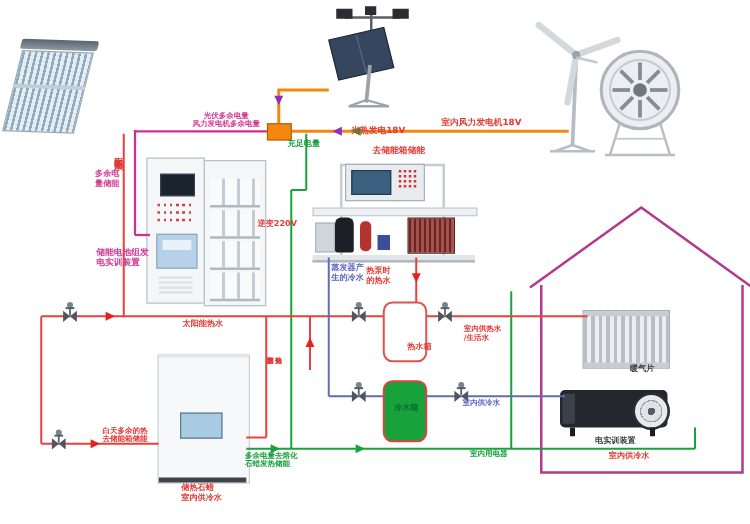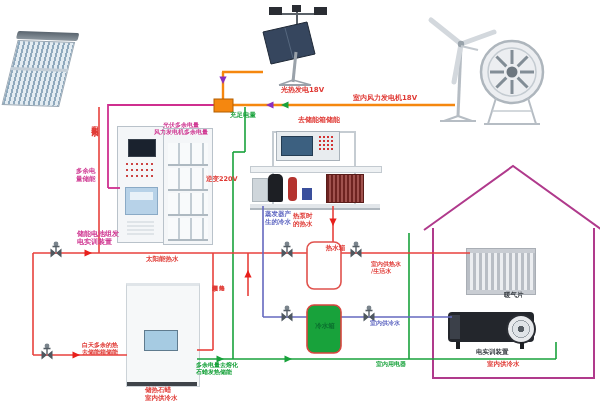--- a/index.html
+++ b/index.html
@@ -1,19 +1,19 @@
 <!DOCTYPE html>
 <html><head>
 <meta charset="utf-8">
 <style>
   html,body{margin:0;padding:0;background:#fff;}
   #stage{position:relative;width:600px;height:419px;background:#ffffff;overflow:hidden;
          font-family:"DejaVu Sans",sans-serif;}
   .lbl{position:absolute;line-height:1.2;white-space:pre-line;font-weight:bold;}
-  .red{color:#e03a35;} .mag{color:#d03a93;margin-top:32px;} .grn{color:#18a23b;}
+  .red{color:#e03a35;} .mag{color:#d03a93;} .grn{color:#18a23b;}
   .blu{color:#5b63c0;} .dkg{color:#0a6e2e;} .drk{color:#3a3f45;text-align:center;}
   .f6{font-size:6px;} .f65{font-size:6.5px;} .f7{font-size:7px;} .f55{font-size:5.5px;}
   .vert{writing-mode:vertical-lr;letter-spacing:1px;}
   .ctr{text-align:center;}
   .abs{position:absolute;}
   svg{position:absolute;left:0;top:0;}
   
   .solar{left:10px;top:32px;width:58px;height:78px;transform:skewX(-12deg) rotate(2deg);}
   .solar .mani{position:absolute;left:-2px;top:0;right:-2px;height:8px;background:linear-gradient(#59646e,#8d979f);border-radius:2px;}
   .solar .tubes{position:absolute;left:0;top:9px;right:0;bottom:4px;border:1px solid #9aa8b4;
@@ -235,41 +235,41 @@
 
     <use href="#valve" x="56" y="253"></use>
     <use href="#valve" x="287" y="253"></use>
     <use href="#valve" x="356" y="253"></use>
     <use href="#valve" x="47" y="355"></use>
     <use href="#valve" x="287" y="317"></use>
     <use href="#valve" x="369" y="317"></use>
   </svg>
 
   <div class="lbl red f7 vert" style="left:90px;top:120px">太阳能热水</div>
-  <div class="lbl red f7" style="left:281px;top:86px">光热发电18V</div>
+  <div class="lbl red f7" style="left:281px;top:100px">光热发电18V</div>
   <div class="lbl red f7" style="left:353px;top:94px">室内风力发电机18V</div>
   <div class="lbl mag f6 ctr" style="left:150px;top:89px;width:62px">光伏多余电量
 风力发电机多余电量</div>
   <div class="lbl mag f65" style="left:76px;top:136px">多余电
 量储能</div>
   <div class="lbl grn f65" style="left:230px;top:112px">充足电量</div>
   <div class="lbl red f65" style="left:206px;top:176px">逆变220V</div>
   <div class="lbl mag f7" style="left:77px;top:198px">储能电池组发
 电实训装置</div>
   <div class="lbl red f7" style="left:298px;top:116px">去储能箱储能</div>
   <div class="lbl blu f65" style="left:265px;top:211px">蒸发器产
 生的冷水</div>
   <div class="lbl red f65" style="left:293px;top:213px">热泵时
 的热水</div>
   <div class="lbl red f65" style="left:146px;top:256px">太阳能热水</div>
   <div class="lbl red f6" style="left:82px;top:341px">白天多余的热
 去储能箱储能</div>
   <div class="lbl red f55 vert" style="left:212px;top:281px;letter-spacing:0">送到水箱
 储热</div>
-  <div class="lbl red f65 ctr" style="left:309px;top:245px;width:53px">热水箱</div>
+  <div class="lbl red f65 ctr" style="left:309px;top:274px;width:53px">热水箱</div>
   <div class="lbl dkg f65 ctr" style="left:309px;top:323px;width:32px">冷水箱</div>
   <div class="lbl red f6" style="left:371px;top:260px">室内供热水
 /生活水</div>
   <div class="lbl blu f6" style="left:370px;top:319px">室内供冷水</div>
   <div class="lbl grn f6" style="left:196px;top:361px">多余电量去熔化
 石蜡发热储能</div>
   <div class="lbl grn f6" style="left:376px;top:360px">室内用电器</div>
   <div class="lbl red f65" style="left:145px;top:387px">储热石蜡
 室内供冷水</div>
   <div class="lbl drk f65" style="left:504px;top:292px">暖气片</div>

